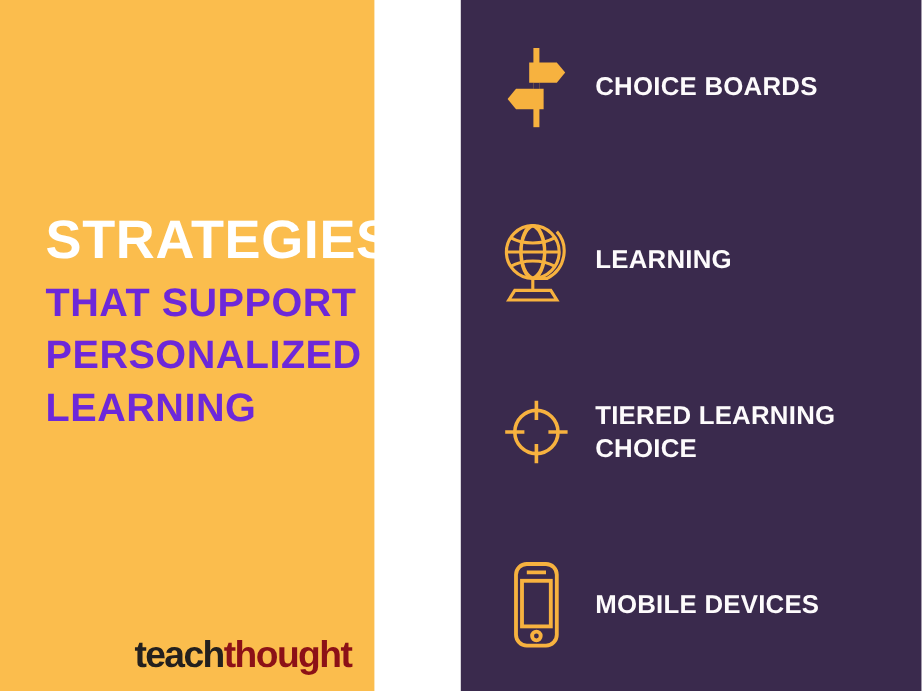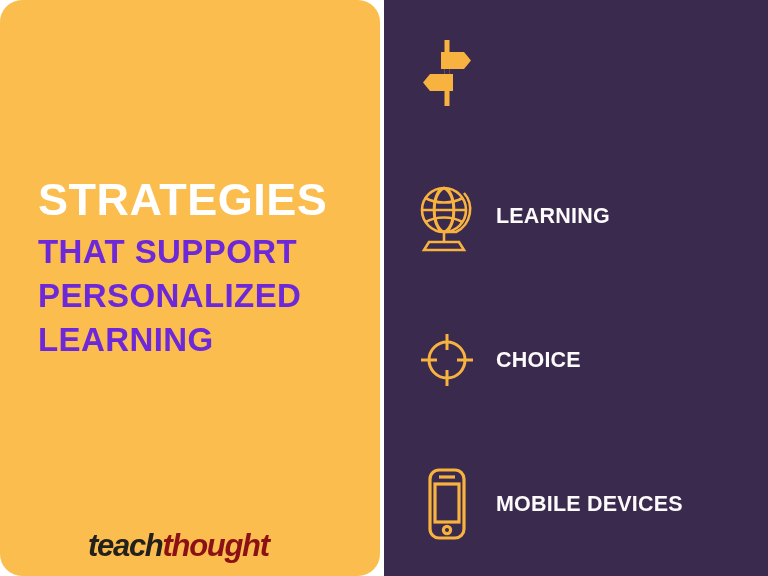--- a/index.html
+++ b/index.html
@@ -12,23 +12,22 @@
     width: 768px;
     height: 576px;
     overflow: hidden;
     font-family: "Liberation Sans", sans-serif;
   }
 
   
   .left-panel {
     position: absolute;
     left: 0; top: 0;
-    width: 380px; height: 576px;
+    width: 312px; height: 576px;
     background: #fbbd4d;
-    border-radius: 22px;
   }
   .headline-block {
     position: absolute;
     left: 38px;
     top: 176px;
     width: 330px;
   }
   .headline-main {
     font-size: 45px;
     font-weight: bold;
@@ -43,24 +42,23 @@
     line-height: 44px;
     letter-spacing: 0.4px;
     color: #6d28d9;
     margin: 0;
   }
   .headline-sub span { display: block; }
 
   
   .logo {
     position: absolute;
-    left: 88px;
+    left: 112px;
     top: 531px;
     width: 200px;
-    font-style: italic;
   }
   .logo-word {
     font-size: 31px;
     font-weight: bold;
     letter-spacing: -1.3px;
     line-height: 30px;
     white-space: nowrap;
   }
   .logo-teach { color: #23201e; }
   .logo-thought { color: #8c1117; }
@@ -138,20 +136,23 @@
     <div class="list">
 
       <div class="row">
         <div class="row-icon">
           <svg width="56" height="72" viewBox="0 0 56 72">
             <rect x="25.5" y="4" width="5" height="66" fill="#f7b23f"></rect>
             <path d="M22 16 L45 16 L52 24.5 L45 33 L22 33 Z" fill="#f7b23f"></path>
             <path d="M34 38 L11 38 L4 46.5 L11 55 L34 55 Z" fill="#f7b23f"></path>
             <rect x="25.5" y="33" width="5" height="5" fill="#3a2a4d"></rect>
           </svg>
+        </div>
+        <div class="row-label">
+          <span>CHOICE BOARDS</span>
         </div>
       </div>
 
       <div class="row">
         <div class="row-icon">
           <svg width="62" height="72" viewBox="0 0 62 72">
             <g fill="none" stroke="#f7b23f" stroke-width="2.6">
               <circle cx="28" cy="30" r="22"></circle>
               <ellipse cx="28" cy="30" rx="10" ry="22"></ellipse>
               <path d="M28 8 C 41 14, 41 46, 28 52"></path>
@@ -176,20 +177,21 @@
             <g fill="none" stroke="#f7b23f" stroke-width="3">
               <circle cx="30" cy="30" r="18"></circle>
               <path d="M30 4 L30 20"></path>
               <path d="M30 40 L30 56"></path>
               <path d="M4 30 L20 30"></path>
               <path d="M40 30 L56 30"></path>
             </g>
           </svg>
         </div>
         <div class="row-label">
+          <span>TIERED LEARNING</span>
           <span>CHOICE</span>
         </div>
       </div>
 
 
       <div class="row">
         <div class="row-icon">
           <svg width="48" height="74" viewBox="0 0 48 74">
             <g fill="none" stroke="#f7b23f" stroke-width="3.2">
               <rect x="7" y="3" width="34" height="68" rx="9" ry="9"></rect>

